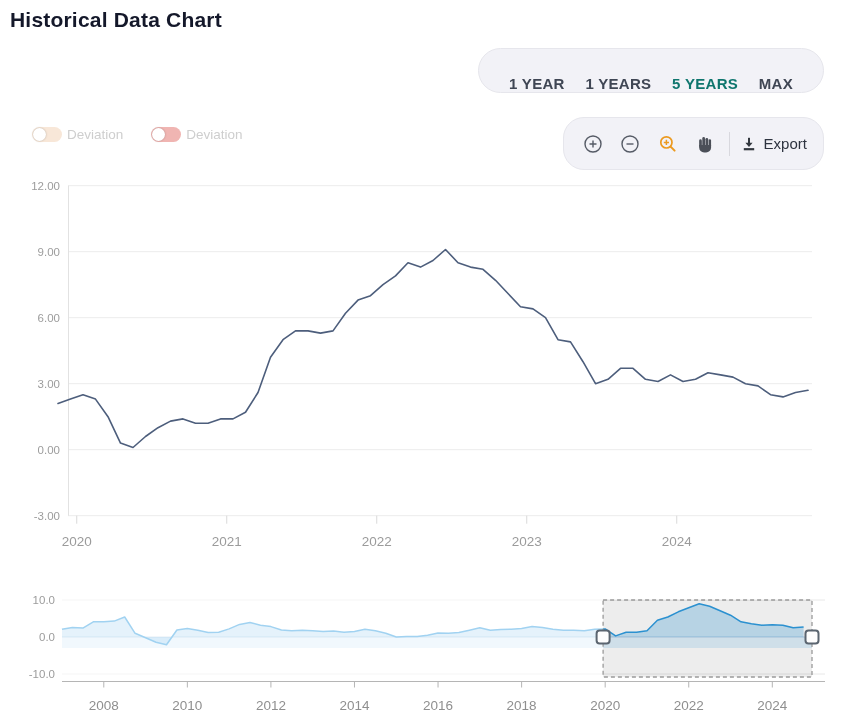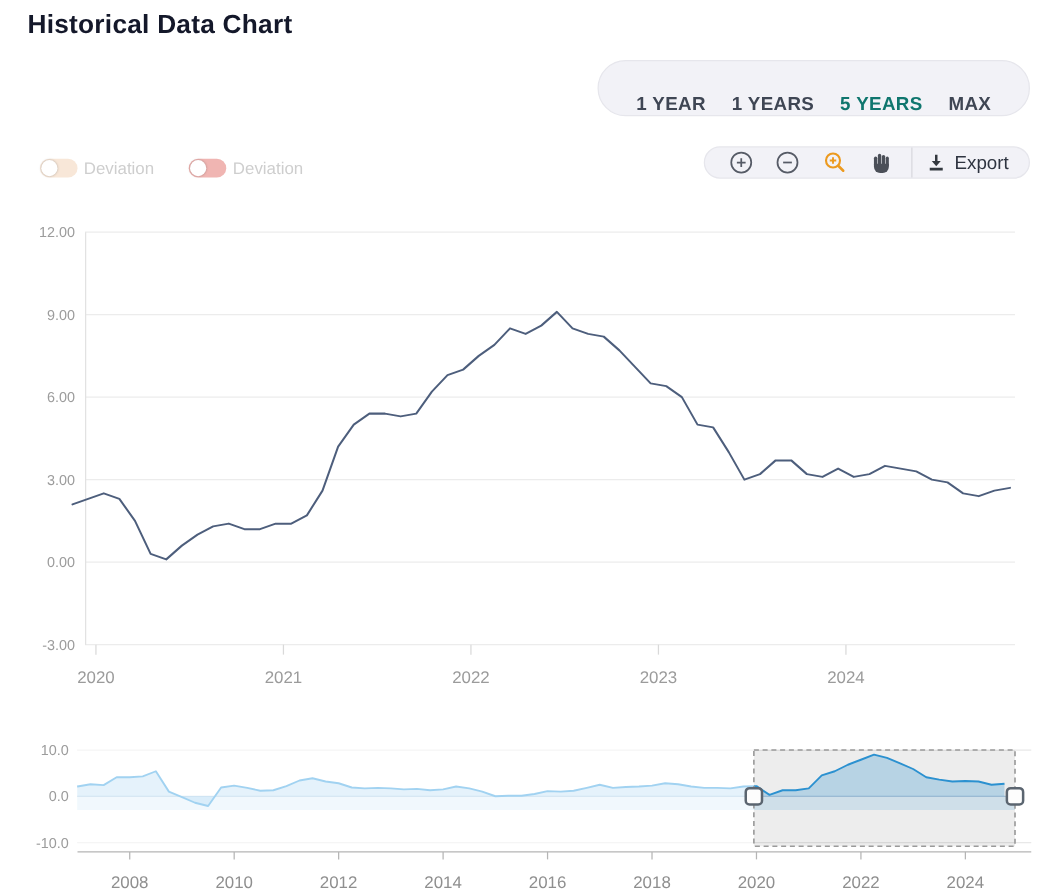--- a/index.html
+++ b/index.html
@@ -1,27 +1,27 @@
 <!DOCTYPE html>
 <html><head>
 <meta charset="utf-8">
 <style>
   html,body{margin:0;padding:0}
   body{width:844px;height:716px;background:#fff;font-family:"Liberation Sans",sans-serif;position:relative;overflow:hidden}
-  .title{position:absolute;left:22px;top:8px;font-size:21px;font-weight:700;color:#14182a;letter-spacing:.2px}
+  .title{position:absolute;left:10px;top:8px;font-size:21px;font-weight:700;color:#14182a;letter-spacing:.2px}
   .range-pill{position:absolute;left:478px;top:48px;width:346px;height:45px;background:#f2f2f7;border:1px solid #e6e6ec;
     border-radius:23px;display:flex;align-items:flex-end;justify-content:space-between;box-sizing:border-box;padding:0 30px}
   .range-opt{font-size:15px;font-weight:700;color:#3f4654;cursor:pointer;letter-spacing:.3px;white-space:nowrap}
   .range-opt.active{color:#0f766e}
   .legend{position:absolute;left:32px;top:127px;display:flex;align-items:center;gap:28px}
   .legend-item{display:flex;align-items:center;gap:5px;cursor:pointer}
   .toggle{width:30px;height:15px;border-radius:8px;position:relative;background:#eee}
   .toggle .knob{position:absolute;left:1px;top:1px;width:13px;height:13px;border-radius:50%;background:#fff;box-shadow:0 0 2px rgba(0,0,0,.28)}
   .legend-label{font-size:13.5px;color:#cecece}
-  .toolbar{position:absolute;left:563px;top:117px;width:261px;height:26px;background:#f2f2f7;border:1px solid #e6e6ec;
+  .toolbar{position:absolute;left:563px;top:117px;width:261px;height:53px;background:#f2f2f7;border:1px solid #e6e6ec;
     border-radius:21px;display:flex;align-items:center;box-sizing:border-box;padding:0 10px}
   .tool-btn{width:38px;height:40px;display:flex;align-items:center;justify-content:center;cursor:pointer}
   .tb-divider{width:1px;height:24px;background:#d8d8de;margin:0 5px}
   .export{display:flex;align-items:center;gap:7px;padding:0 6px;cursor:pointer}
   .export-label{font-size:15px;color:#2e3440}
   .chart-svg{position:absolute;left:0}
   #main-chart{top:175px;width:844px;height:385px}
   #nav-chart{top:560px;width:844px;height:156px}
   svg text{font-family:"Liberation Sans",sans-serif}
 </style>

